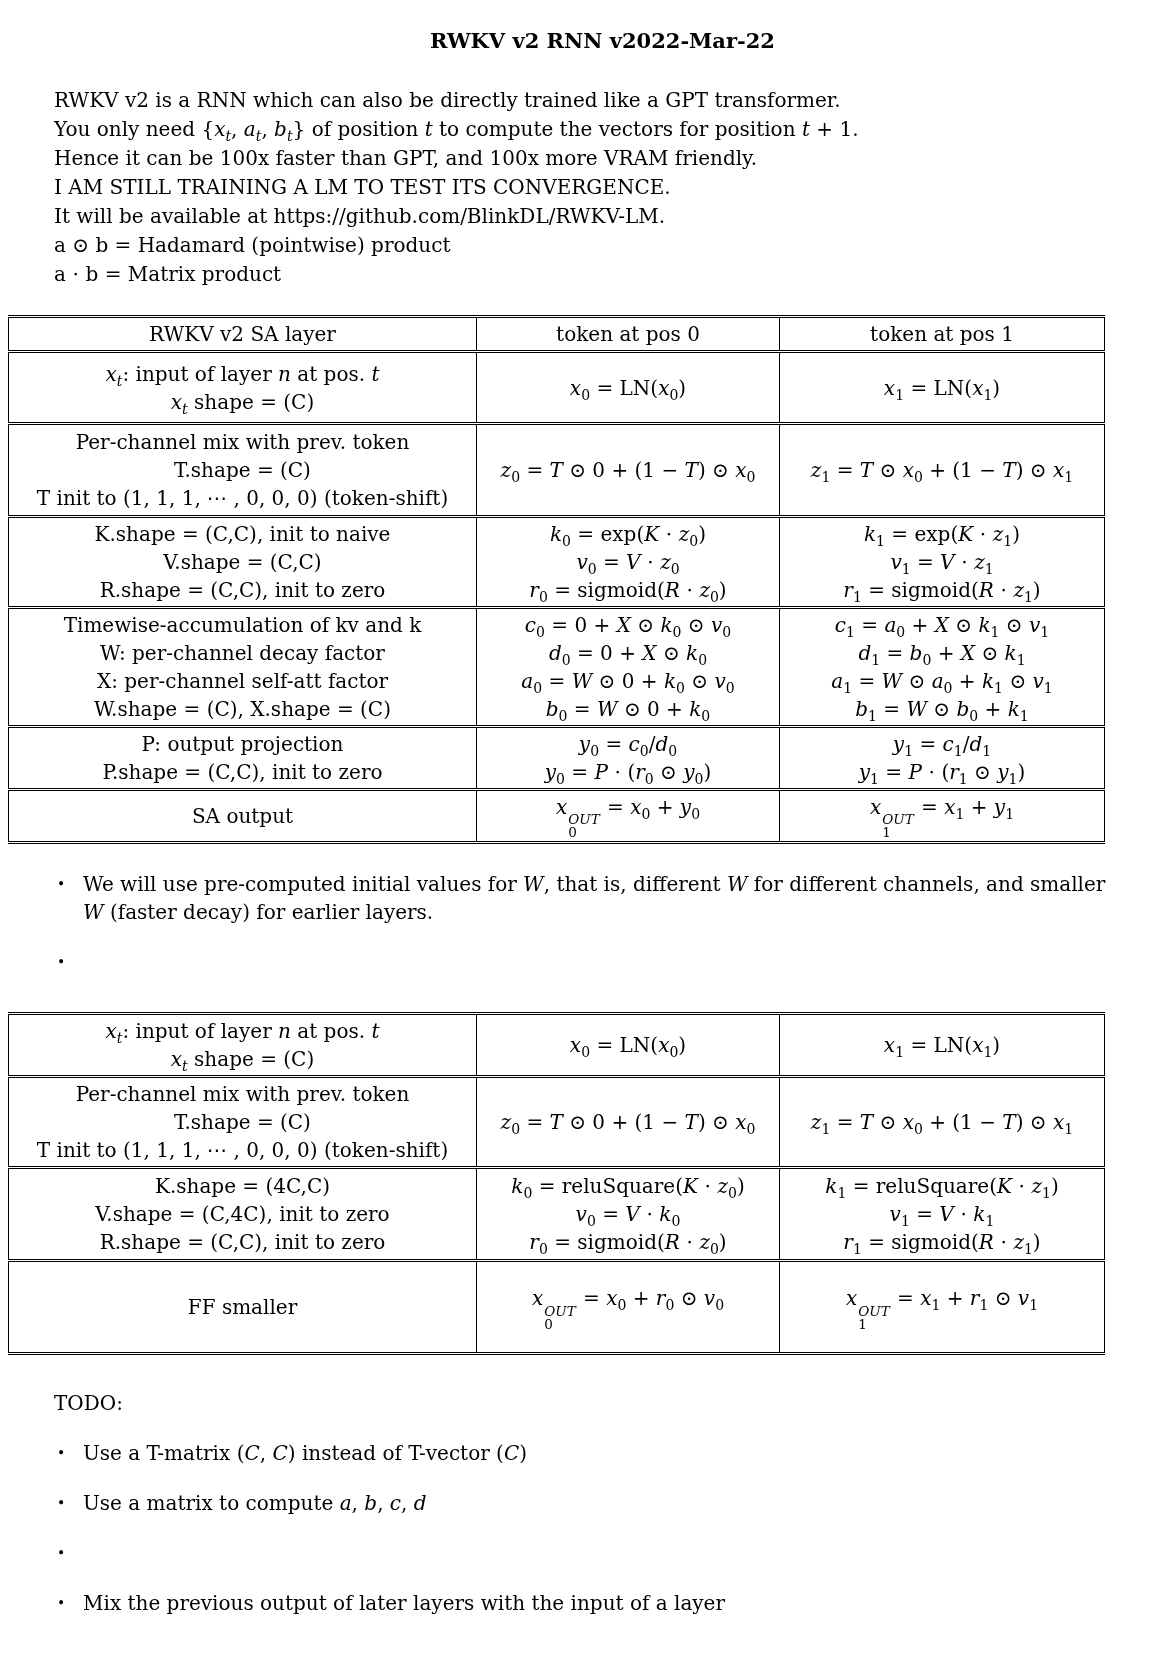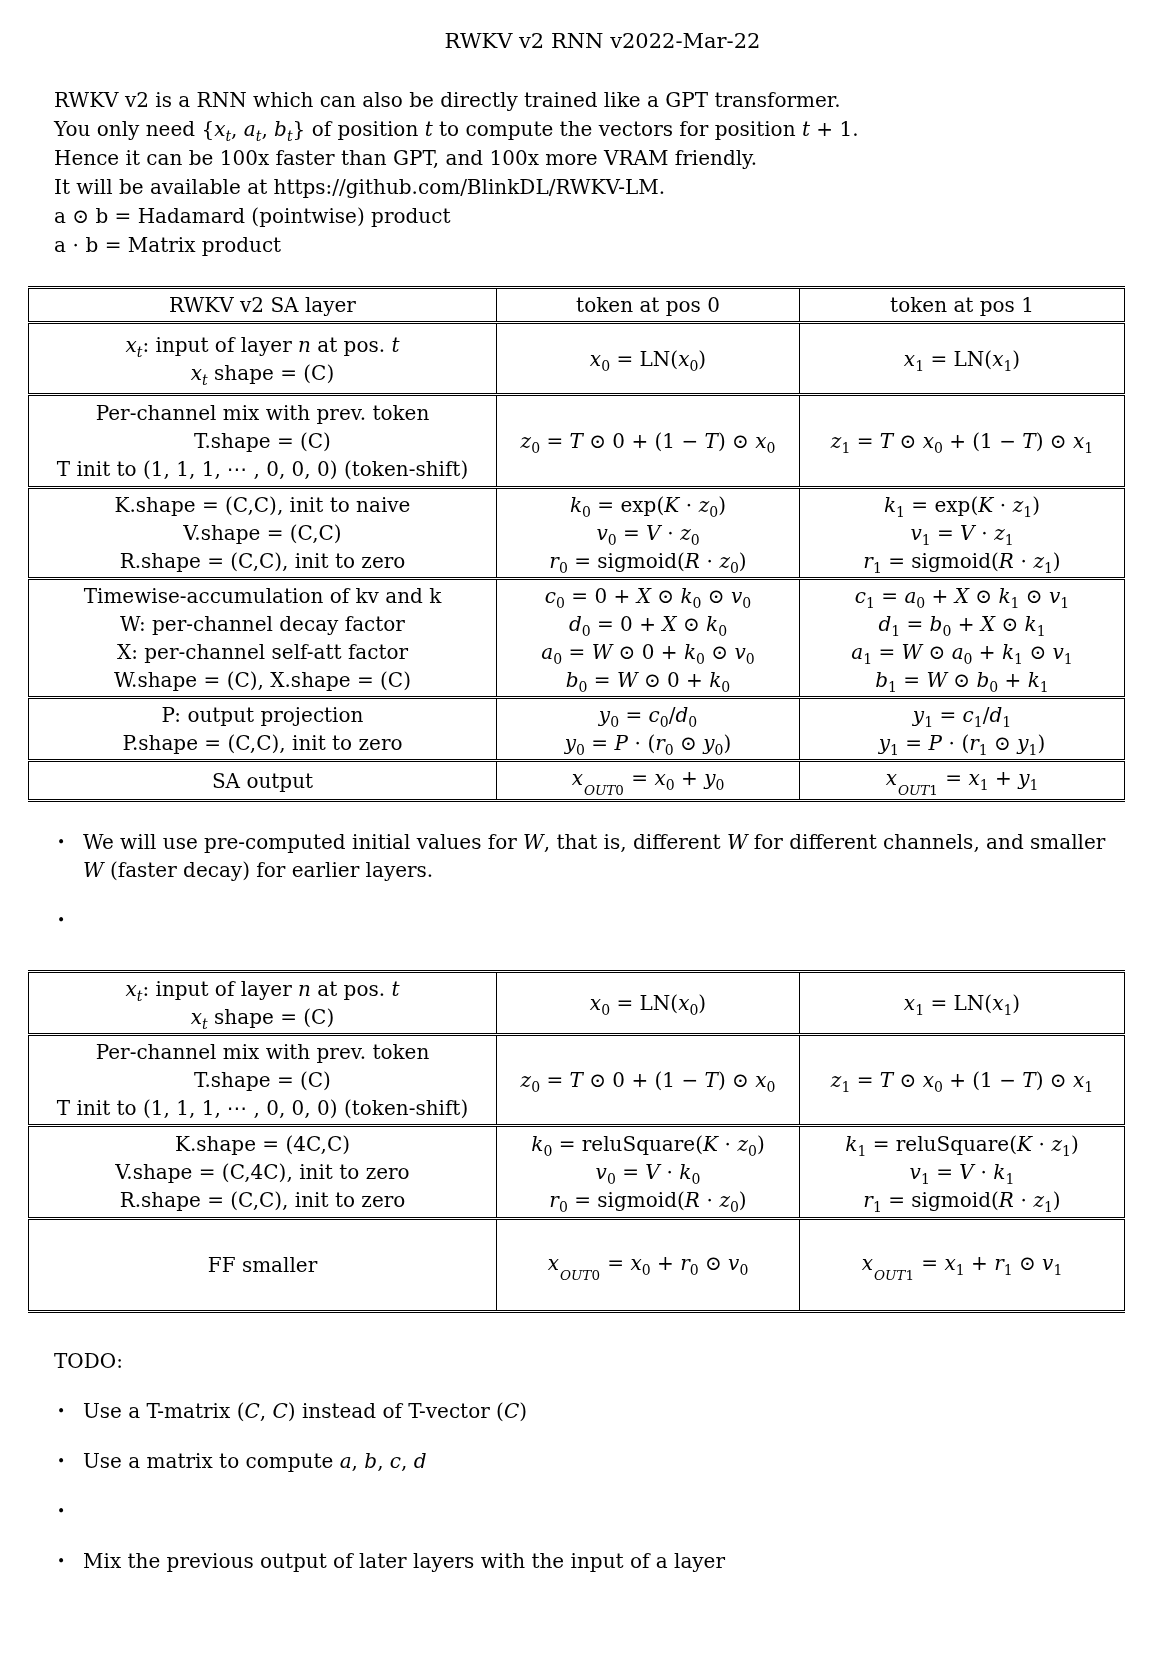--- a/index.html
+++ b/index.html
@@ -14,38 +14,38 @@
     color: #000;
     font-family: "DejaVu Serif", "DejaVu Sans", serif;
     font-size: 20px;
   }
   i { font-style: italic; }
   sub, sup { font-size: 14px; line-height: 0; }
 
   .page-title {
     margin-top: 26px;
     text-align: center;
-    font-weight: normal;
+    font-weight: bold;
     font-size: 21px;
     line-height: 30px;
     padding-left: 35px;
   }
   .intro {
     margin: 30px 4px 0 54px;
   }
   .intro-line {
     line-height: 29px;
     white-space: nowrap;
   }
 
   table.eqtable {
     border-collapse: collapse;
     table-layout: fixed;
     width: 1096px;
-    margin-left: 28px;
+    margin-left: 8px;
     border-top: 3px double #000;
     border-bottom: 3px double #000;
     border-left: 1px solid #000;
     border-right: 1px solid #000;
   }
   table.sa { margin-top: 26px; }
   table.ff { margin-top: 36px; }
   .eqtable th, .eqtable td {
     border: 1px solid #000;
     text-align: center;
@@ -69,21 +69,21 @@
   .ff tr:nth-child(1) { height: 33px; }
   .ff tr:nth-child(2) { height: 62px; }
   .ff tr:nth-child(3) { height: 93px; }
   .ff tr:nth-child(4) { height: 93px; }
   .ff tr:nth-child(5) { height: 38px; }
 
   .mline { line-height: 28px; }
 
   .supsub {
     display: inline-flex;
-    flex-direction: row;
+    flex-direction: column;
     align-items: flex-start;
     vertical-align: -0.52em;
     margin: 0 1px;
   }
   .ss-sup, .ss-sub {
     display: block;
     font-size: 13.5px;
     line-height: 13px;
   }
 
@@ -116,20 +116,21 @@
 <body>
 
 <div>
 
   <div class="page-title">RWKV v2 RNN v2022-Mar-22</div>
 
   <div class="intro">
     <div class="intro-line">RWKV v2 is a RNN which can also be directly trained like a GPT transformer.</div>
     <div class="intro-line">You only need {<i>x</i><sub><i>t</i></sub>, <i>a</i><sub><i>t</i></sub>, <i>b</i><sub><i>t</i></sub>} of position <i>t</i> to compute the vectors for position <i>t</i> + 1.</div>
     <div class="intro-line">Hence it can be 100x faster than GPT, and 100x more VRAM friendly.</div>
+    <div class="intro-line">I AM STILL TRAINING A LM TO TEST ITS CONVERGENCE.</div>
     <div class="intro-line">It will be available at https://github.com/BlinkDL/RWKV-LM.</div>
     <div class="intro-line">a ⊙ b = Hadamard (pointwise) product</div>
     <div class="intro-line">a ⋅ b = Matrix product</div>
   </div>
 
   <table class="eqtable sa">
     <colgroup>
         <col style="width:468px">
         <col style="width:303px">
         <col style="width:325px">

